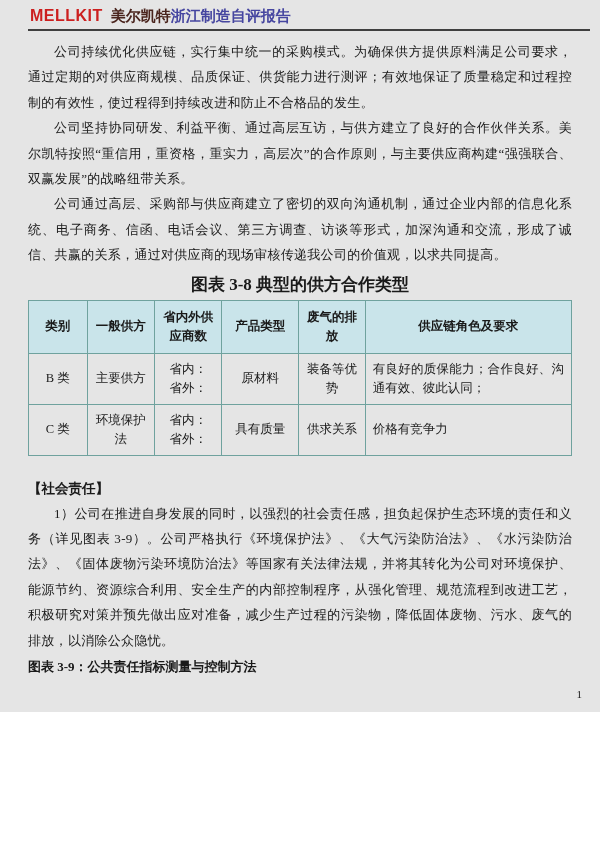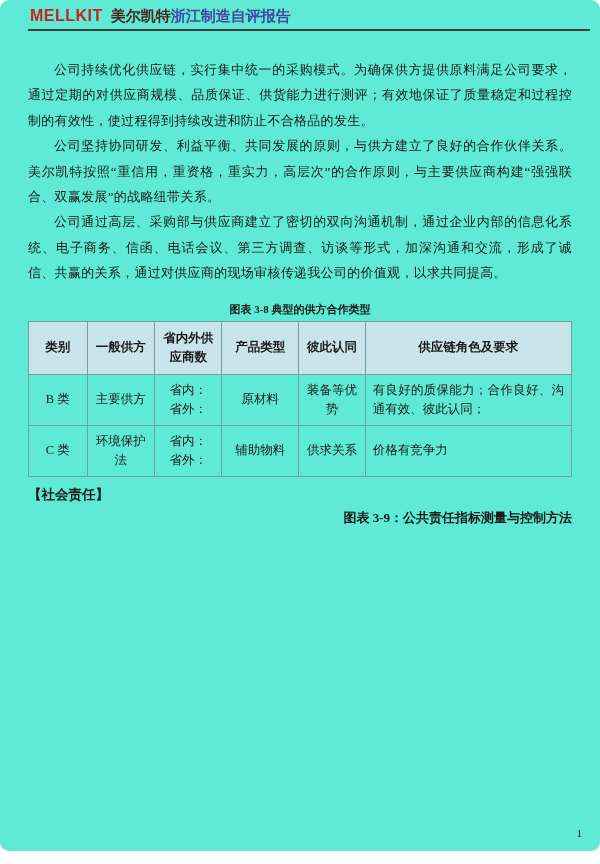--- a/index.html
+++ b/index.html
@@ -7,27 +7,26 @@
     --company-maroon:#4a241d;
     --title-blue:#4646a0;
     --rule-gray:#3f3f3f;
     --table-border:#6fa29e;
     --table-header-bg:#c9e4ea;
     --text-color:#1a1a1a;
   }
   html,body{margin:0;padding:0;background:#ffffff;}
   .page{
     position:relative;
-    width:600px;height:851px;
-    background:#5eead4;
+    width:600px;height:712px;
+    background:#e5e5e5;
     font-family:"Liberation Serif","DejaVu Serif",serif;
     color:var(--text-color);
     overflow:hidden;
     box-sizing:border-box;
-    border-radius:9px;
   }
   header.page-header{
     margin:0 10px 0 28px;
     padding:7px 0 3px 2px;
     border-bottom:2px solid var(--rule-gray);
     white-space:nowrap;
   }
   .brand{
     font-family:"Liberation Sans","DejaVu Sans",sans-serif;
     font-size:16px;font-weight:bold;letter-spacing:0.5px;
@@ -36,34 +35,34 @@
   .company{
     font-size:15px;font-weight:bold;
     color:var(--company-maroon);
     margin-left:4px;
   }
   .doc-title{
     font-size:15px;font-weight:bold;
     color:var(--title-blue);
   }
   main.content{
-    padding:26px 28px 0 28px;
+    padding:8px 28px 0 28px;
   }
   p.body-par{
     margin:0;
     font-size:13px;
     line-height:25.4px;
     text-align:justify;
     text-indent:2em;
     letter-spacing:0.3px;
   }
   .table-title{
-    margin:16px 0 4px 0;
+    margin:5px 0 4px 0;
     text-align:center;
-    font-size:11px;
+    font-size:17px;
     font-weight:bold;
   }
   table.coop-table{
     width:100%;
     border-collapse:collapse;
     table-layout:fixed;
   }
   .coop-table th,.coop-table td{
     border:1px solid var(--table-border);
     font-size:12.5px;
@@ -78,27 +77,27 @@
     height:46px;
   }
   .coop-table td{height:44px;}
   .coop-table td.role-cell{
     text-align:left;
     padding:3px 7px;
     text-align:justify;
   }
   .province-cell span{display:block;}
   h3.section-heading{
-    margin:9px 0 3px 0;
+    margin:24px 0 3px 0;
     font-size:13.5px;
     font-weight:bold;
   }
   .fig-caption{
     margin-top:5px;
-    text-align:right;
+    text-align:left;
     font-size:13px;
     font-weight:bold;
   }
   .page-number{
     position:absolute;
     right:18px;bottom:12px;
     font-size:11px;
     color:#222;
   }
 </style>
@@ -108,41 +107,41 @@
 <div class="page">
 
   <header class="page-header">
     <span class="brand">MELLKIT</span>
     <span class="company">美尔凯特</span><span class="doc-title">浙江制造自评报告</span>
   </header>
 
   <main class="content">
 
     <p class="body-par">公司持续优化供应链，实行集中统一的采购模式。为确保供方提供原料满足公司要求，通过定期的对供应商规模、品质保证、供货能力进行测评；有效地保证了质量稳定和过程控制的有效性，使过程得到持续改进和防止不合格品的发生。</p>
-    <p class="body-par">公司坚持协同研发、利益平衡、共同发展的原则，与供方建立了良好的合作伙伴关系。美尔凯特按照“重信用，重资格，重实力，高层次”的合作原则，与主要供应商构建“强强联合、双赢发展”的战略纽带关系。</p>
+    <p class="body-par">公司坚持协同研发、利益平衡、通过高层互访，与供方建立了良好的合作伙伴关系。美尔凯特按照“重信用，重资格，重实力，高层次”的合作原则，与主要供应商构建“强强联合、双赢发展”的战略纽带关系。</p>
     <p class="body-par">公司通过高层、采购部与供应商建立了密切的双向沟通机制，通过企业内部的信息化系统、电子商务、信函、电话会议、第三方调查、访谈等形式，加深沟通和交流，形成了诚信、共赢的关系，通过对供应商的现场审核传递我公司的价值观，以求共同提高。</p>
 
     <div class="table-title">图表 3-8 典型的供方合作类型</div>
 
     <table class="coop-table">
       <colgroup>
         <col style="width:10.8%">
           <col style="width:12.4%">
           <col style="width:12.4%">
         <col style="width:14.2%">
           <col style="width:12.2%">
           <col style="width:38%">
       </colgroup>
       <thead>
         <tr>
           <th>类别</th>
           <th>一般供方</th>
           <th>省内外供应商数</th>
           <th>产品类型</th>
-          <th>彼此认同</th>
+          <th>废气的排放</th>
           <th>供应链角色及要求</th>
         </tr>
       </thead>
       <tbody>
         <tr>
           <td>B 类</td>
           <td>主要供方</td>
           <td class="province-cell">
             <span>省内：</span>
             <span>省外：</span>
@@ -151,29 +150,30 @@
           <td>装备等优势</td>
           <td class="role-cell">有良好的质保能力；合作良好、沟通有效、彼此认同；</td>
         </tr>
         <tr>
           <td>C 类</td>
           <td>环境保护法</td>
           <td class="province-cell">
             <span>省内：</span>
             <span>省外：</span>
           </td>
-          <td>辅助物料</td>
+          <td>具有质量</td>
           <td>供求关系</td>
           <td class="role-cell">价格有竞争力</td>
         </tr>
       </tbody>
     </table>
 
     <h3 class="section-heading">【社会责任】</h3>
 
+    <p class="body-par">1）公司在推进自身发展的同时，以强烈的社会责任感，担负起保护生态环境的责任和义务（详见图表 3-9）。公司严格执行《环境保护法》、《大气污染防治法》、《水污染防治法》、《固体废物污染环境防治法》等国家有关法律法规，并将其转化为公司对环境保护、能源节约、资源综合利用、安全生产的内部控制程序，从强化管理、规范流程到改进工艺，积极研究对策并预先做出应对准备，减少生产过程的污染物，降低固体废物、污水、废气的排放，以消除公众隐忧。</p>
 
     <div class="fig-caption">图表 3-9：公共责任指标测量与控制方法</div>
 
   </main>
 
   <div class="page-number">1</div>
 
 </div>
 
 </body></html>

